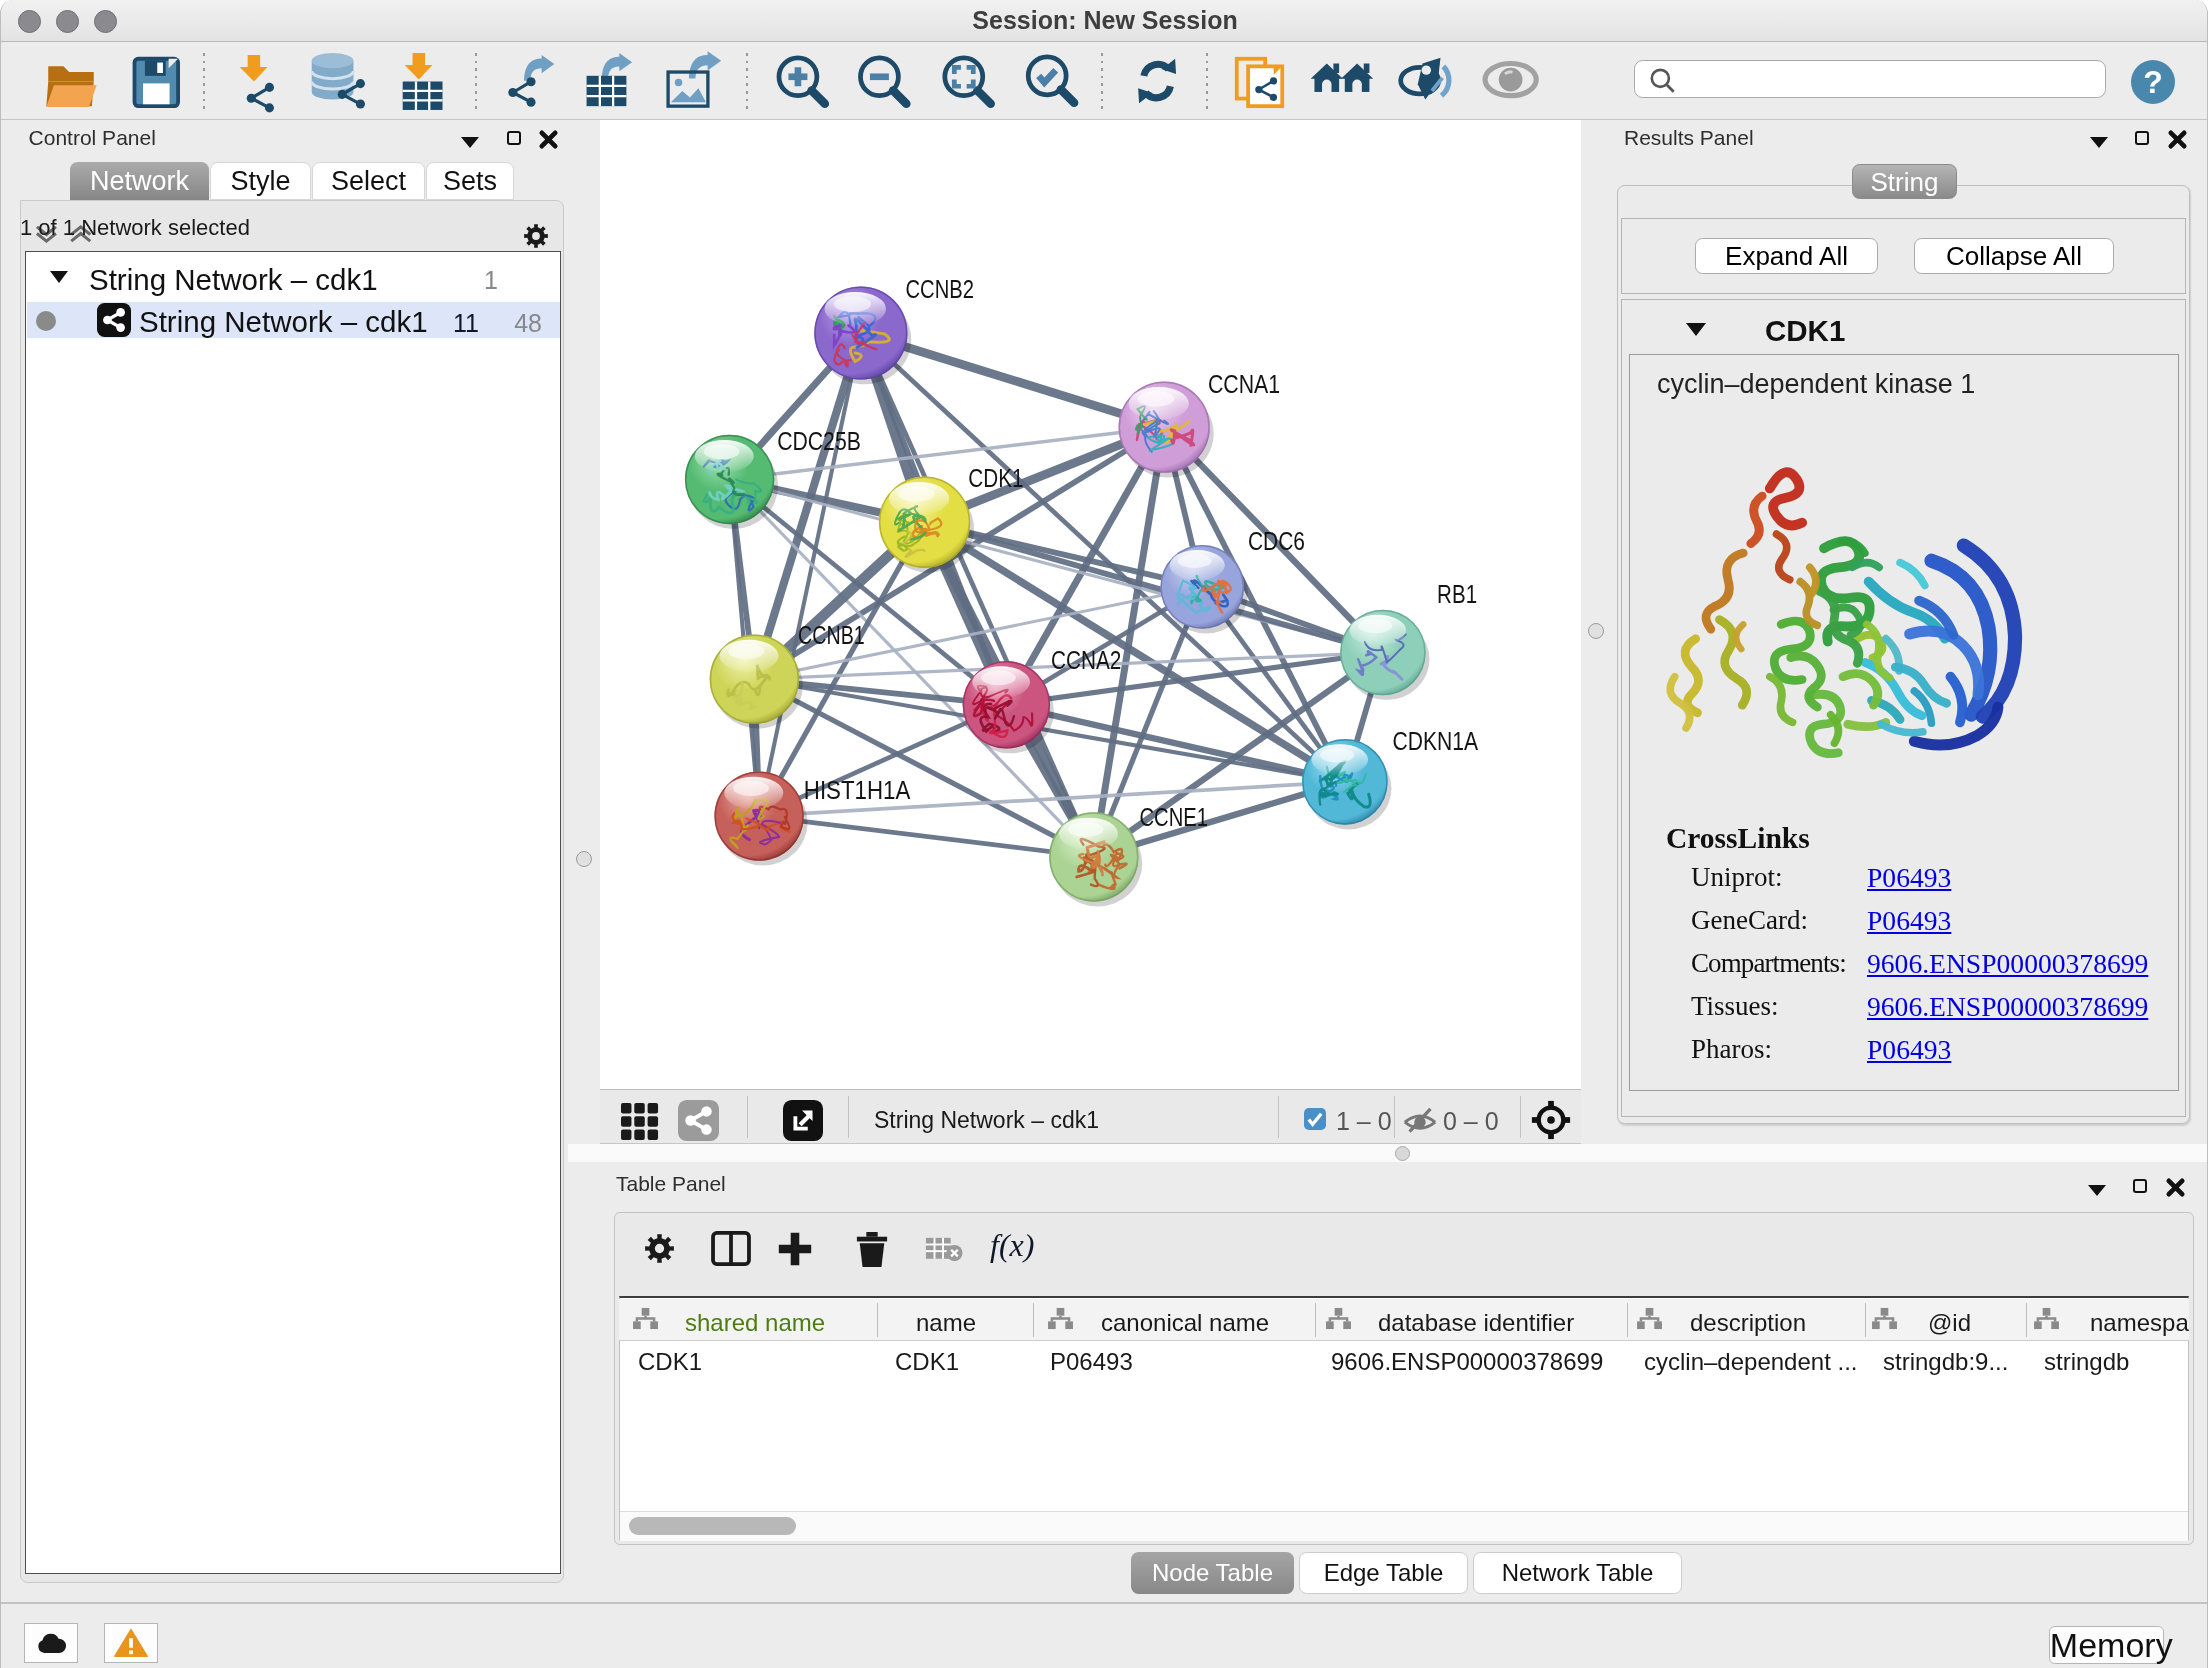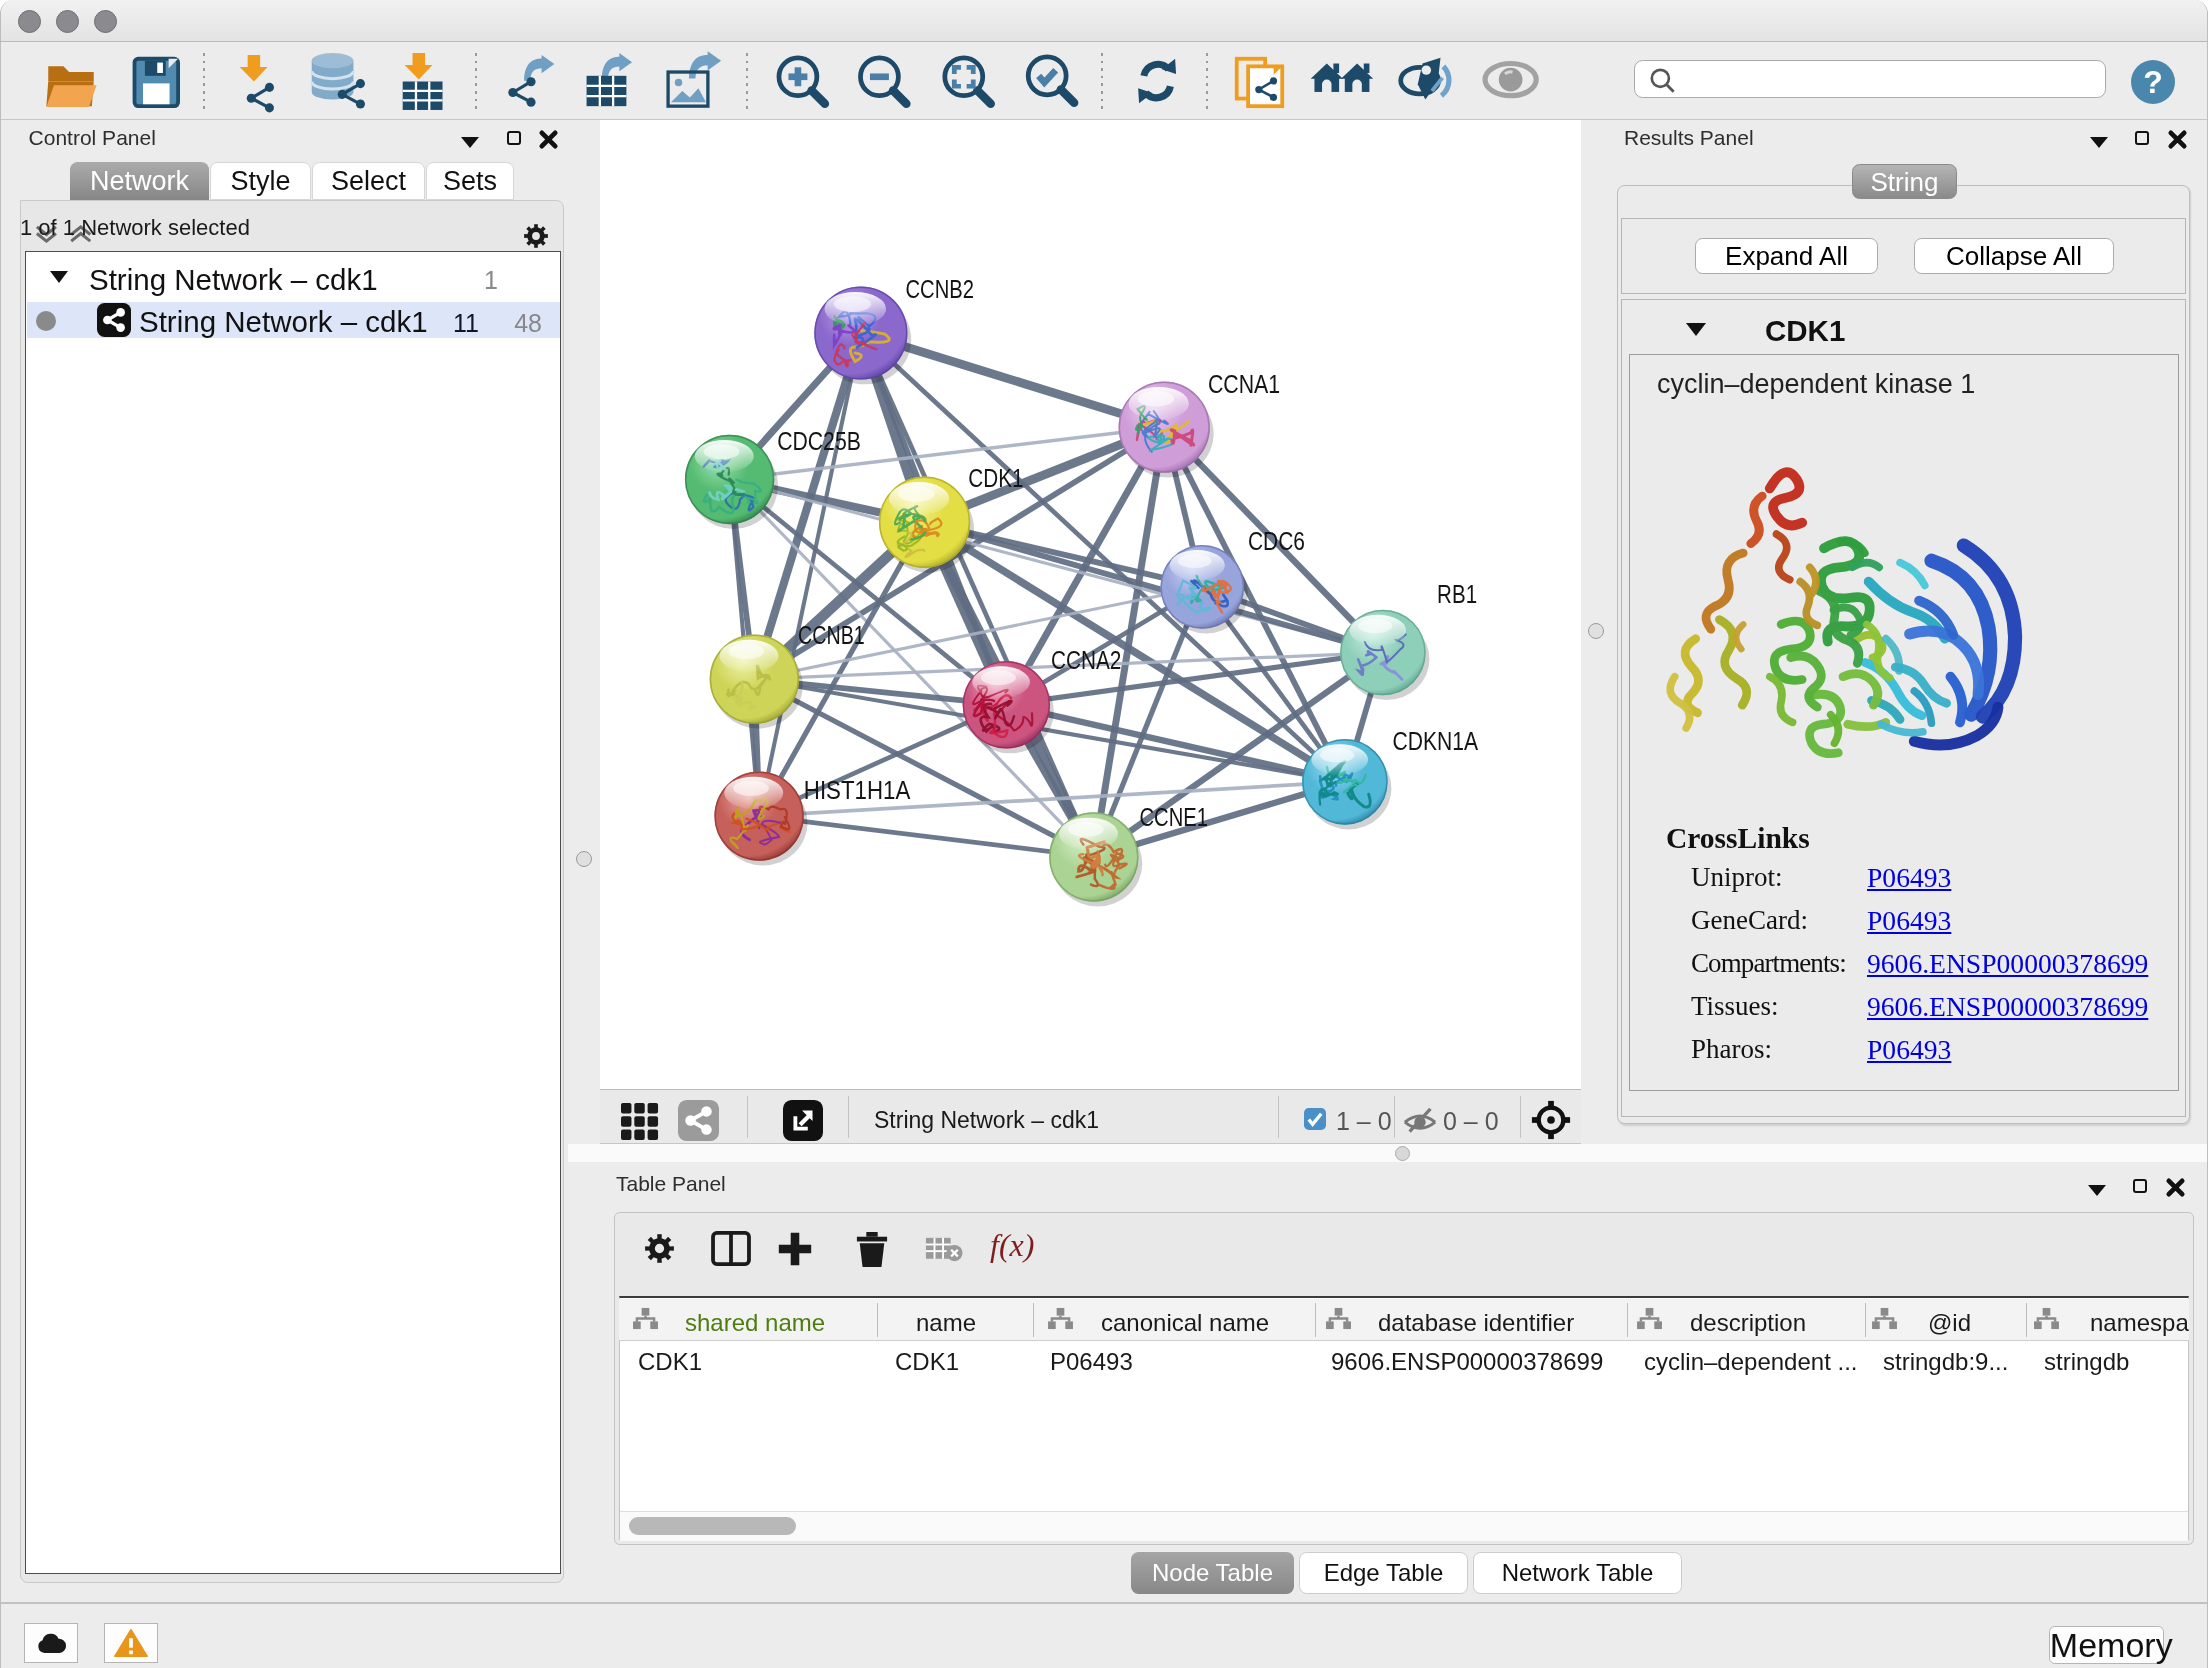--- a/index.html
+++ b/index.html
@@ -8,20 +8,21 @@
 .tab{position:absolute;height:38px;border-radius:7.6px 7.6px 0 0;font-size:27px;display:flex;align-items:center;justify-content:center}
 .tab.sel{background:linear-gradient(#ababab,#868686);color:#fff}
 .tab.uns{background:#fff;color:#111;border:1px solid #d6d6d6}
 .btab{position:absolute;height:42px;border-radius:7.6px;font-size:24px;display:flex;align-items:center;justify-content:center}
 </style></head><body>
 <div id="win">
 <div class="abs" style="left:0;top:0;width:2208px;height:42px;background:linear-gradient(#f1f1f1,#e3e3e3);border-bottom:1.9px solid #b9b9b9;border-radius:11.4px 11.4px 0 0">
 <div class="abs" style="left:17px;top:9.5px;width:23px;height:23px;border-radius:50%;background:#8a8a8f;border:1.4px solid #6e6e73"></div>
 <div class="abs" style="left:55px;top:9.5px;width:23px;height:23px;border-radius:50%;background:#8a8a8f;border:1.4px solid #6e6e73"></div>
 <div class="abs" style="left:93px;top:9.5px;width:23px;height:23px;border-radius:50%;background:#8a8a8f;border:1.4px solid #6e6e73"></div>
+<div class="abs" style="left:0;top:5.7px;width:2208px;text-align:center;font-size:25px;font-weight:bold;color:#3e3e3e">Session: New Session</div>
 </div>
 <div class="abs" style="left:0;top:42px;width:2208px;height:78px;background:#ececec;border-bottom:1.9px solid #c6c6c6"></div>
 <svg width="2208" height="127" viewBox="0 0 2322 134" style="position:absolute;left:0;top:0">
       <path d="M46,70 h16 l6,6 h26 v10 h-48 z" fill="#b86f12"></path>
       <path d="M46,86 h48 l-2,26 h-48 z" fill="#b86f12"></path>
       <path d="M52,90 h45 l-8,23 h-45 z" fill="#f3a44e"></path>
       <rect x="137" y="62" width="46" height="50" rx="4" fill="#528bb0" stroke="#1c4a68" stroke-width="4"></rect>
       <path d="M183,62 l-10,10 v-10 z" fill="#ececec"></path>
       <rect x="148" y="64" width="22" height="16" fill="#1c4a68"></rect>
       <rect x="161" y="66" width="6" height="11" fill="#fff"></rect>
@@ -621,21 +622,21 @@
 <rect x="1" y="3" width="26" height="22" fill="#9a9a9a"></rect>
 <g stroke="#fff" stroke-width="2">
         <line x1="1" y1="10" x2="27" y2="10"></line>
         <line x1="1" y1="17" x2="27" y2="17"></line>
         <line x1="10" y1="3" x2="10" y2="25"></line>
         <line x1="19" y1="3" x2="19" y2="25"></line>
       </g>
 <circle cx="31" cy="19" r="8.5" fill="#9a9a9a"></circle>
       <path d="M27.5,15.5 l7,7 M34.5,15.5 l-7,7" stroke="#fff" stroke-width="2.4"></path>
     </svg>
-<div class="abs" style="left:989px;top:1227px;font-family:'Liberation Serif',serif;font-style:italic;font-size:32px;color:#7f1d1d">f(x)</div>
+<div class="abs" style="left:989px;top:1227px;font-family:'Liberation Serif',serif;font-style:italic;font-size:32px;color:#0f172a">f(x)</div>
 <div class="abs" style="left:618px;top:1296px;width:1570px;height:244px;background:#fff;border-top:2.9px solid #3c3c3c;border-left:1px solid #c2c2c2;border-right:1px solid #c2c2c2"></div>
 <div class="abs" style="left:618px;top:1299px;width:1570px;height:42px;background:#f3f3f3;border-bottom:1.9px solid #cdcdcd"></div>
 <svg style="position:absolute;left:631px;top:1307px" width="27" height="23" viewBox="0 0 28 24">
       <rect x="10" y="1" width="8" height="8" fill="#8a8a8a"></rect>
       <rect x="1" y="15" width="8" height="8" fill="#8a8a8a"></rect>
       <rect x="19" y="15" width="8" height="8" fill="#8a8a8a"></rect>
       <path d="M14,9 v3 M5,15 v-3 h18 v3" stroke="#8a8a8a" stroke-width="2.5" fill="none"></path>
     </svg>
 <div class="abs" style="left:684px;top:1309px;font-size:24px;color:#4d7c0f">shared name</div>
 <div class="abs" style="left:876px;top:1303px;width:1px;height:34px;background:#bdbdbd"></div>

